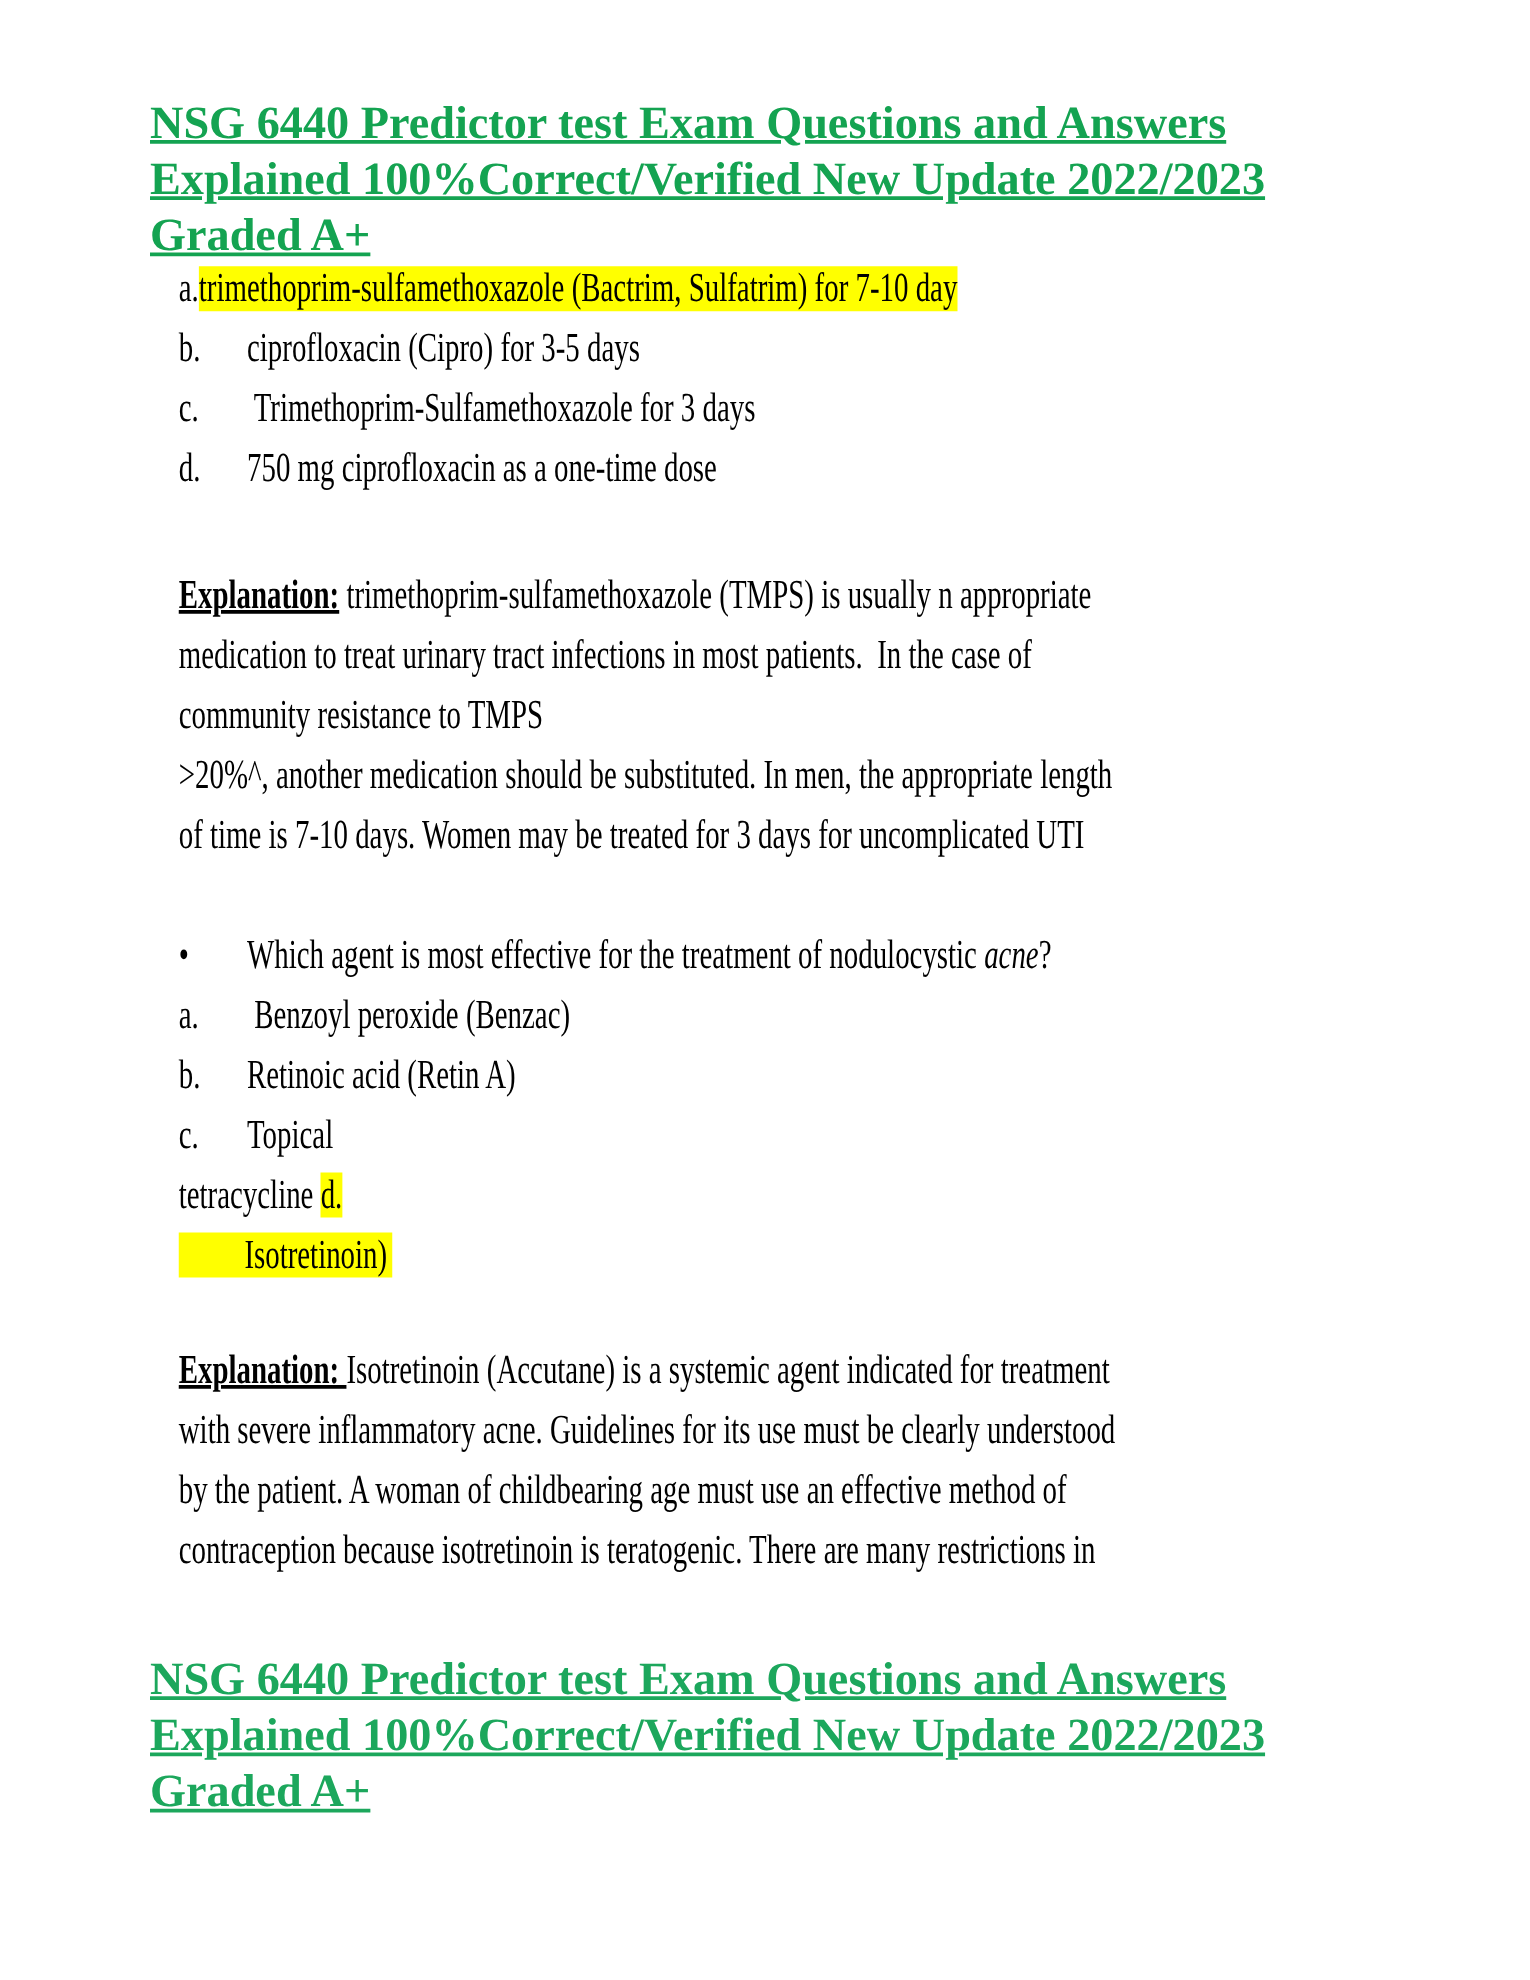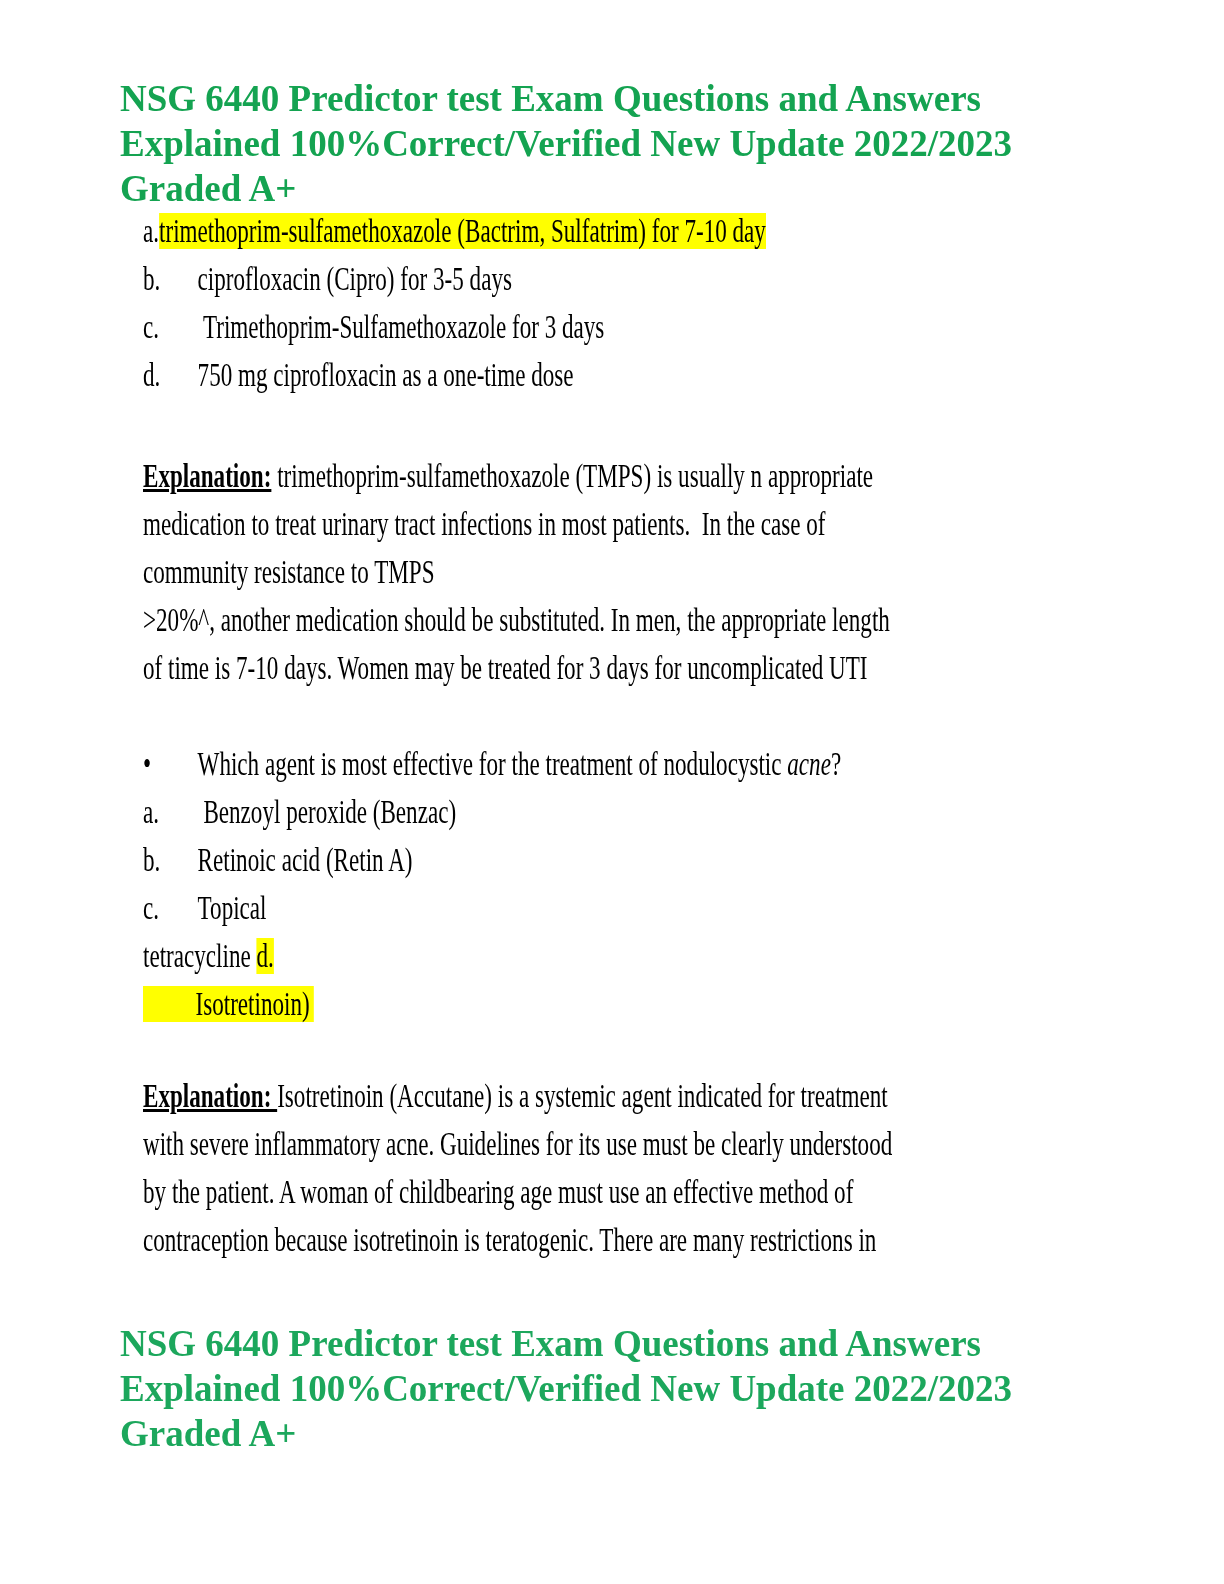--- a/index.html
+++ b/index.html
@@ -13,21 +13,21 @@
     color: #000000;
   }
   
   .doc-heading {
     margin-left: 120px;
     font-size: 37px;
     font-weight: bold;
     line-height: 45px;
     letter-spacing: 0px;
   }
-  .doc-heading .h-line { white-space: nowrap; }
+  .doc-heading .h-line { white-space: nowrap; text-decoration: underline; }
   .doc-heading.top    { margin-top: 76px; color: #14A351; }
   .doc-heading.bottom { margin-top: 57px; color: #1CA75C; }
 
   
   .content {
     margin-left: 143px;
     margin-top: -4px;
     width: 1340px;
     transform: scaleX(0.7);
     transform-origin: 0 0;

